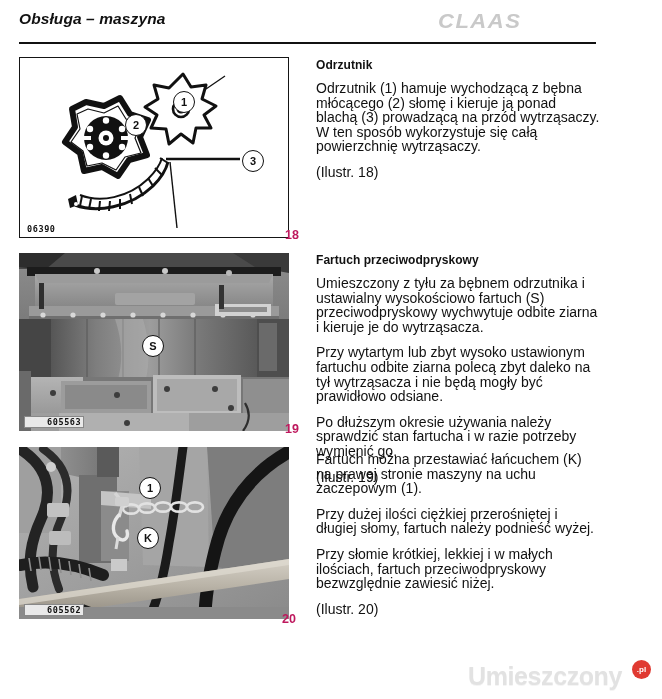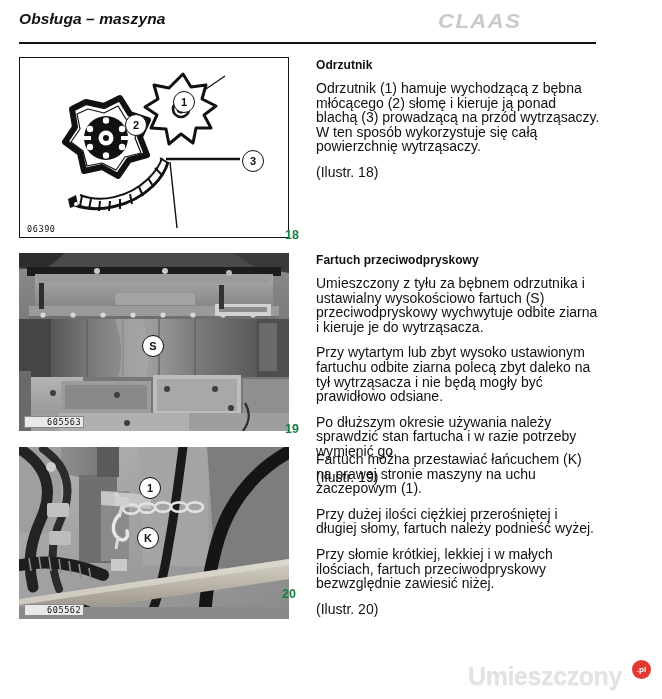--- a/index.html
+++ b/index.html
@@ -62,38 +62,38 @@
     border: 1.6px solid #151515;
     background: #ffffff;
     overflow: hidden;
     box-sizing: border-box;
   }
   .fig-code {
     position: absolute;
     left: 5px;
     bottom: 3px;
     font-size: 8.5px;
-    font-weight: normal;
+    font-weight: bold;
     font-family: "DejaVu Sans Mono", monospace;
     letter-spacing: .6px;
     background: #ffffff;
     color: #111;
     padding: 0 2px;
     z-index: 6;
   }
   .fig-code.on-photo {
     background: #e9e9e9;
     border: 1px solid #888;
     padding-left: 22px;
   }
   .fig-number {
     position: absolute;
     font-size: 12.5px;
     font-weight: bold;
-    color: #15803d;
+    color: #be185d;
   }
 
   
   .text-block {
     position: absolute;
     left: 316px;
     width: 284px;
   }
   .sec-heading {
     font-size: 12px;
@@ -403,21 +403,21 @@
     <path d="M62 160 C 80 168, 100 172, 122 172" stroke="#1d1d1d" stroke-width="7" fill="none"></path>
     <rect x="92" y="112" width="16" height="12" fill="#cacaca"></rect>
     <rect x="0" y="160" width="270" height="12" fill="#8a8a8a"></rect>
   </svg>
 
   <div class="callout" style="left:120px; top:30px;">1</div>
   <div class="callout" style="left:118px; top:80px;">K</div>
 
   <div class="fig-code on-photo">605562</div>
 </div>
-<div class="fig-number" style="left:282px; top:587px;text-align:center;">20</div>
+<div class="fig-number" style="left:282px; top:612px;text-align:center;">20</div>
 
 <div class="text-block" style="top:58px;">
   <h2 class="sec-heading">Odrzutnik</h2>
   <p class="para">Odrzutnik (1) hamuje wychodzącą z bębna młócącego (2) słomę i kieruje ją ponad blachą (3) prowadzącą na przód wytrząsaczy. W ten sposób wykorzystuje się całą powierzchnię wytrząsaczy.</p>
   <p class="para">(Ilustr. 18)</p>
 </div>
 
 <div class="text-block" style="top:253px;">
   <h2 class="sec-heading">Fartuch przeciwodpryskowy</h2>
   <p class="para">Umieszczony z tyłu za bębnem odrzutnika i ustawialny wysokościowo fartuch (S) przeciwodpryskowy wychwytuje odbite ziarna i kieruje je do wytrząsacza.</p>

